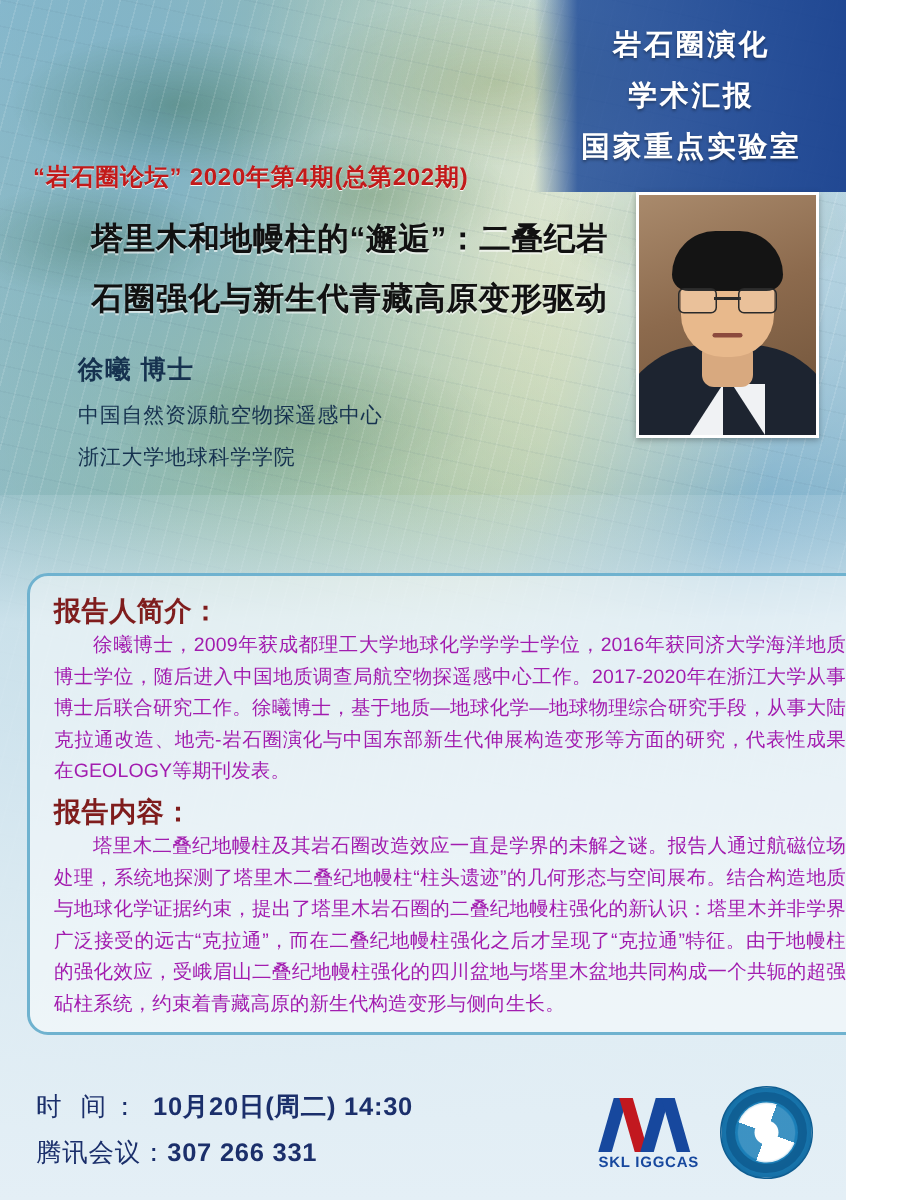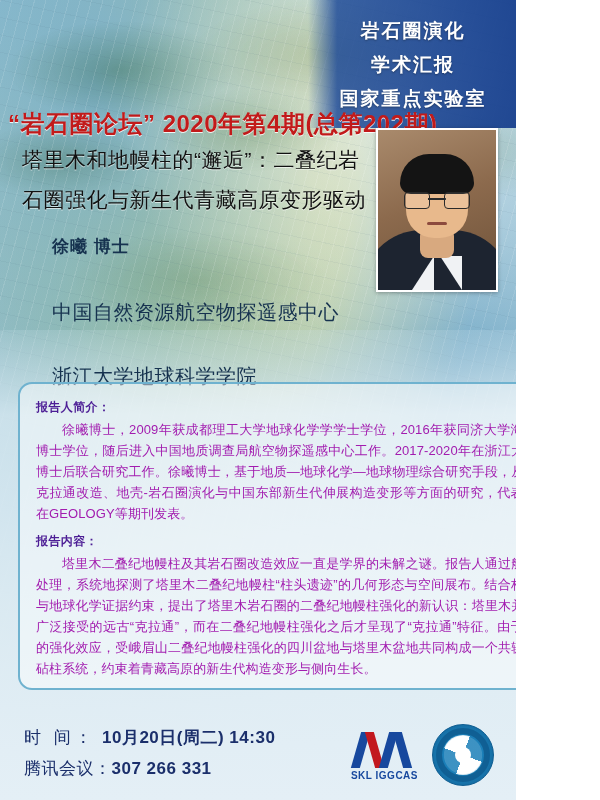--- a/index.html
+++ b/index.html
@@ -5,21 +5,21 @@
   html, body {
     margin: 0;
     padding: 0;
   }
   body {
     font-family: "Liberation Sans", sans-serif;
     background: #ffffff;
   }
   .poster {
     position: relative;
-    width: 516px;
+    width: 564px;
     height: 800px;
     overflow: hidden;
     background: #cfe3ef;
   }
 
   
   .bg {
     position: absolute;
     inset: 0;
     background:
@@ -77,66 +77,66 @@
     letter-spacing: 2px;
     line-height: 34px;
     font-weight: bold;
     text-shadow: 0 1px 2px rgba(0,0,0,0.35);
     white-space: nowrap;
   }
 
   
   .forum-banner {
     position: absolute;
-    left: 8px;
+    left: 22px;
     top: 108px;
-    font-size: 24px;
+    font-size: 16px;
     font-weight: bold;
     color: #c21a1a;
     letter-spacing: 0.5px;
     text-shadow: 0 1px 0 rgba(255,255,255,0.85);
     white-space: nowrap;
   }
 
   
   .title-block {
     position: absolute;
     left: 22px;
     top: 140px;
     width: 440px;
   }
   .title-line {
     font-size: 21px;
-    font-weight: normal;
+    font-weight: bold;
     color: #111111;
     line-height: 40px;
     letter-spacing: 0.5px;
     text-shadow: 0 1px 0 rgba(255,255,255,0.6);
     white-space: nowrap;
+    margin-left: 39px;
   }
 
   
   .speaker-block {
     position: absolute;
     left: 52px;
     top: 232px;
   }
   .speaker-name {
     font-size: 17px;
     color: #16324f;
     line-height: 30px;
     letter-spacing: 1px;
     font-weight: bold;
   }
   .speaker-aff {
-    font-size: 20px;
+    font-size: 14px;
     color: #16324f;
     line-height: 28px;
     letter-spacing: 0.5px;
-    margin-top: 36px;
   }
 
   
   .portrait {
     position: absolute;
     right: 18px;
     top: 128px;
     width: 118px;
     height: 160px;
     border: 2px solid #ffffff;
@@ -245,23 +245,23 @@
     top: 382px;
     width: 564px;
     height: 308px;
     border: 2px solid #6fb2cf;
     border-radius: 14px;
     background: rgba(255,255,255,0.46);
     box-sizing: border-box;
     padding: 12px 16px;
   }
   .sec-head {
-    font-size: 12px;
-    font-weight: bold;
-    color: #4c1d95;
+    font-size: 18px;
+    font-weight: bold;
+    color: #7f1d1d;
     line-height: 22px;
     letter-spacing: 0.4px;
   }
   .sec-body {
     font-size: 13px;
     color: #a21caf;
     line-height: 21px;
     text-align: justify;
     text-indent: 26px;
     letter-spacing: 0.1px;

